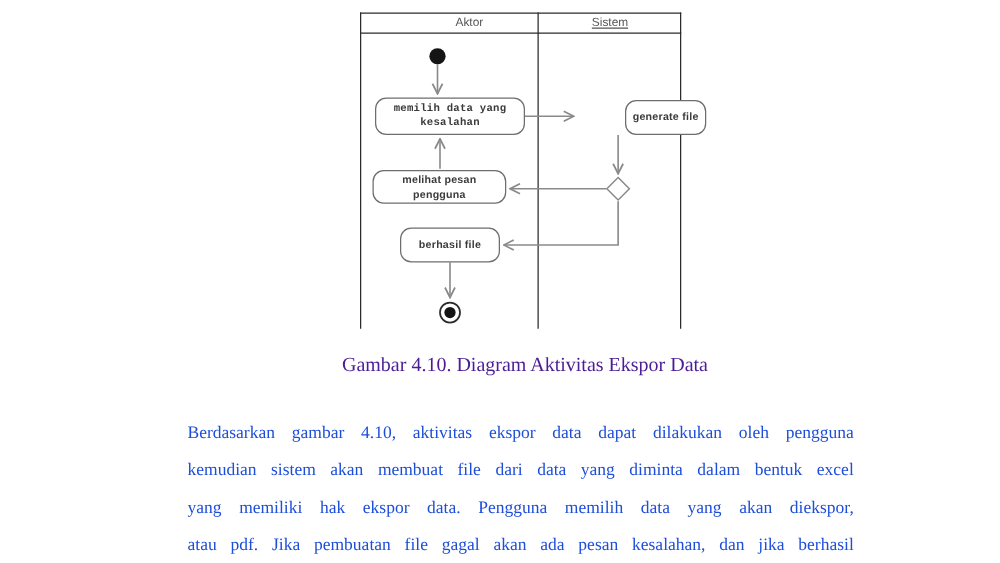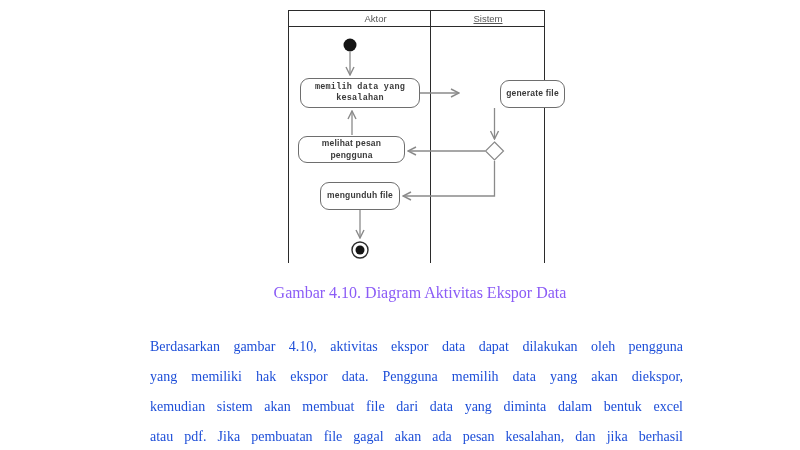--- a/index.html
+++ b/index.html
@@ -28,21 +28,21 @@
           font-family:"Liberation Sans", sans-serif; font-size:8.5px; font-weight:700;
           line-height:1.3; letter-spacing:.2px; color:#3a3a3a; text-align:center; z-index:3; }
   #node-select   { left:300px; top:78px;  width:120px; height:30px;font-family:Liberation Mono, monospace; }
   #node-generate { left:452px; top:80px;  width:65px;  height:28px;margin-left:48px; }
   #node-error    { left:298px; top:136px; width:107px; height:27px; }
   #node-download { left:320px; top:182px; width:80px;  height:28px; }
   .node span { display:block; }
 
   
   .caption { position:absolute; left:160px; top:284px; width:520px; text-align:center;
-             font-size:16px; color:#8b5cf6; z-index:2; }
+             font-size:16px; color:#4c1d95; z-index:2; }
   .para    { position:absolute; left:150px; top:332px; width:533px; z-index:2; }
   .para-line { height:30px; line-height:30px; font-size:14px; color:#1d4ed8;
                text-align:justify; text-align-last:justify; overflow:hidden;
                word-spacing:1px; }
 </style>
 </head>
 <body>
 
 <div class="frame"></div>
 <div class="vdiv"></div>
@@ -76,23 +76,23 @@
   <span>kesalahan</span>
 </div>
 <div class="node" id="node-generate">
   <span>generate file</span>
 </div>
 <div class="node" id="node-error">
   <span>melihat pesan</span>
   <span>pengguna</span>
 </div>
 <div class="node" id="node-download">
-  <span>mengunduh file</span>
+  <span>berhasil file</span>
 </div>
 
 <div class="caption">Gambar 4.10. Diagram Aktivitas Ekspor Data</div>
 
 <div class="para">
   <div class="para-line">Berdasarkan gambar 4.10, aktivitas ekspor data dapat dilakukan oleh pengguna</div>
+  <div class="para-line">kemudian sistem akan membuat file dari data yang diminta dalam bentuk excel</div>
   <div class="para-line">yang memiliki hak ekspor data. Pengguna memilih data yang akan diekspor,</div>
-  <div class="para-line">kemudian sistem akan membuat file dari data yang diminta dalam bentuk excel</div>
   <div class="para-line">atau pdf. Jika pembuatan file gagal akan ada pesan kesalahan, dan jika berhasil</div>
 </div>
 
 </body></html>

